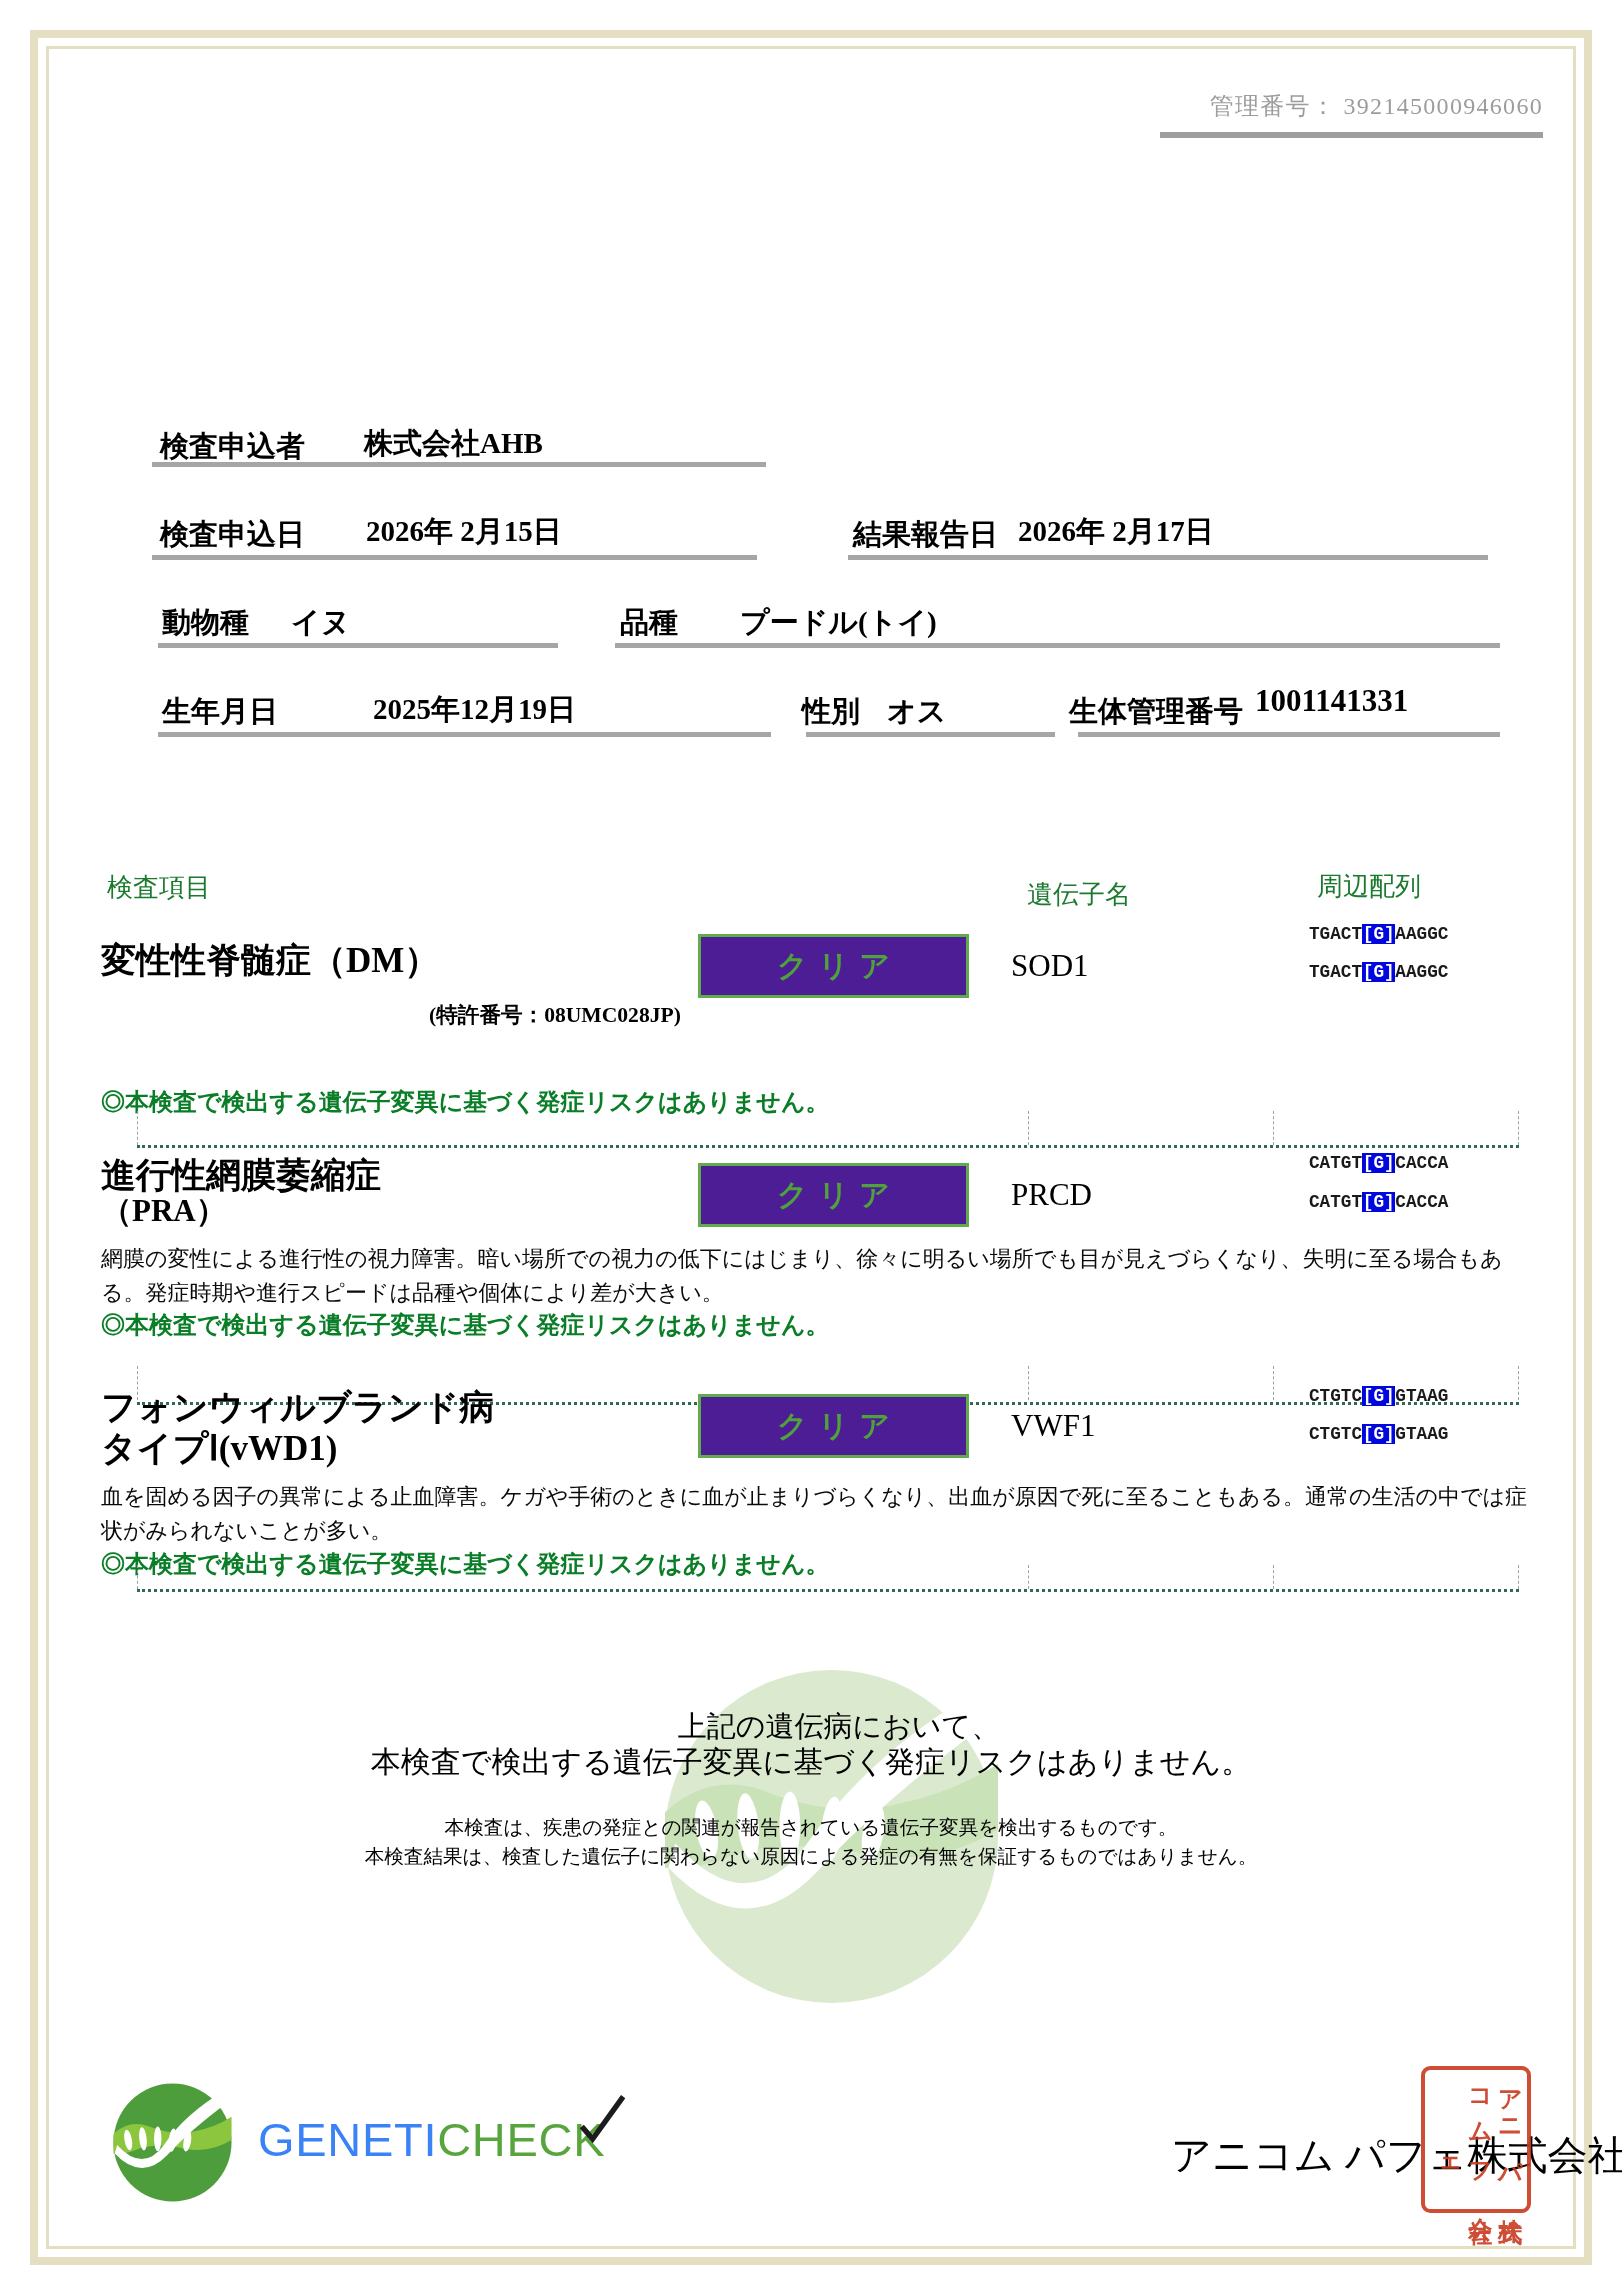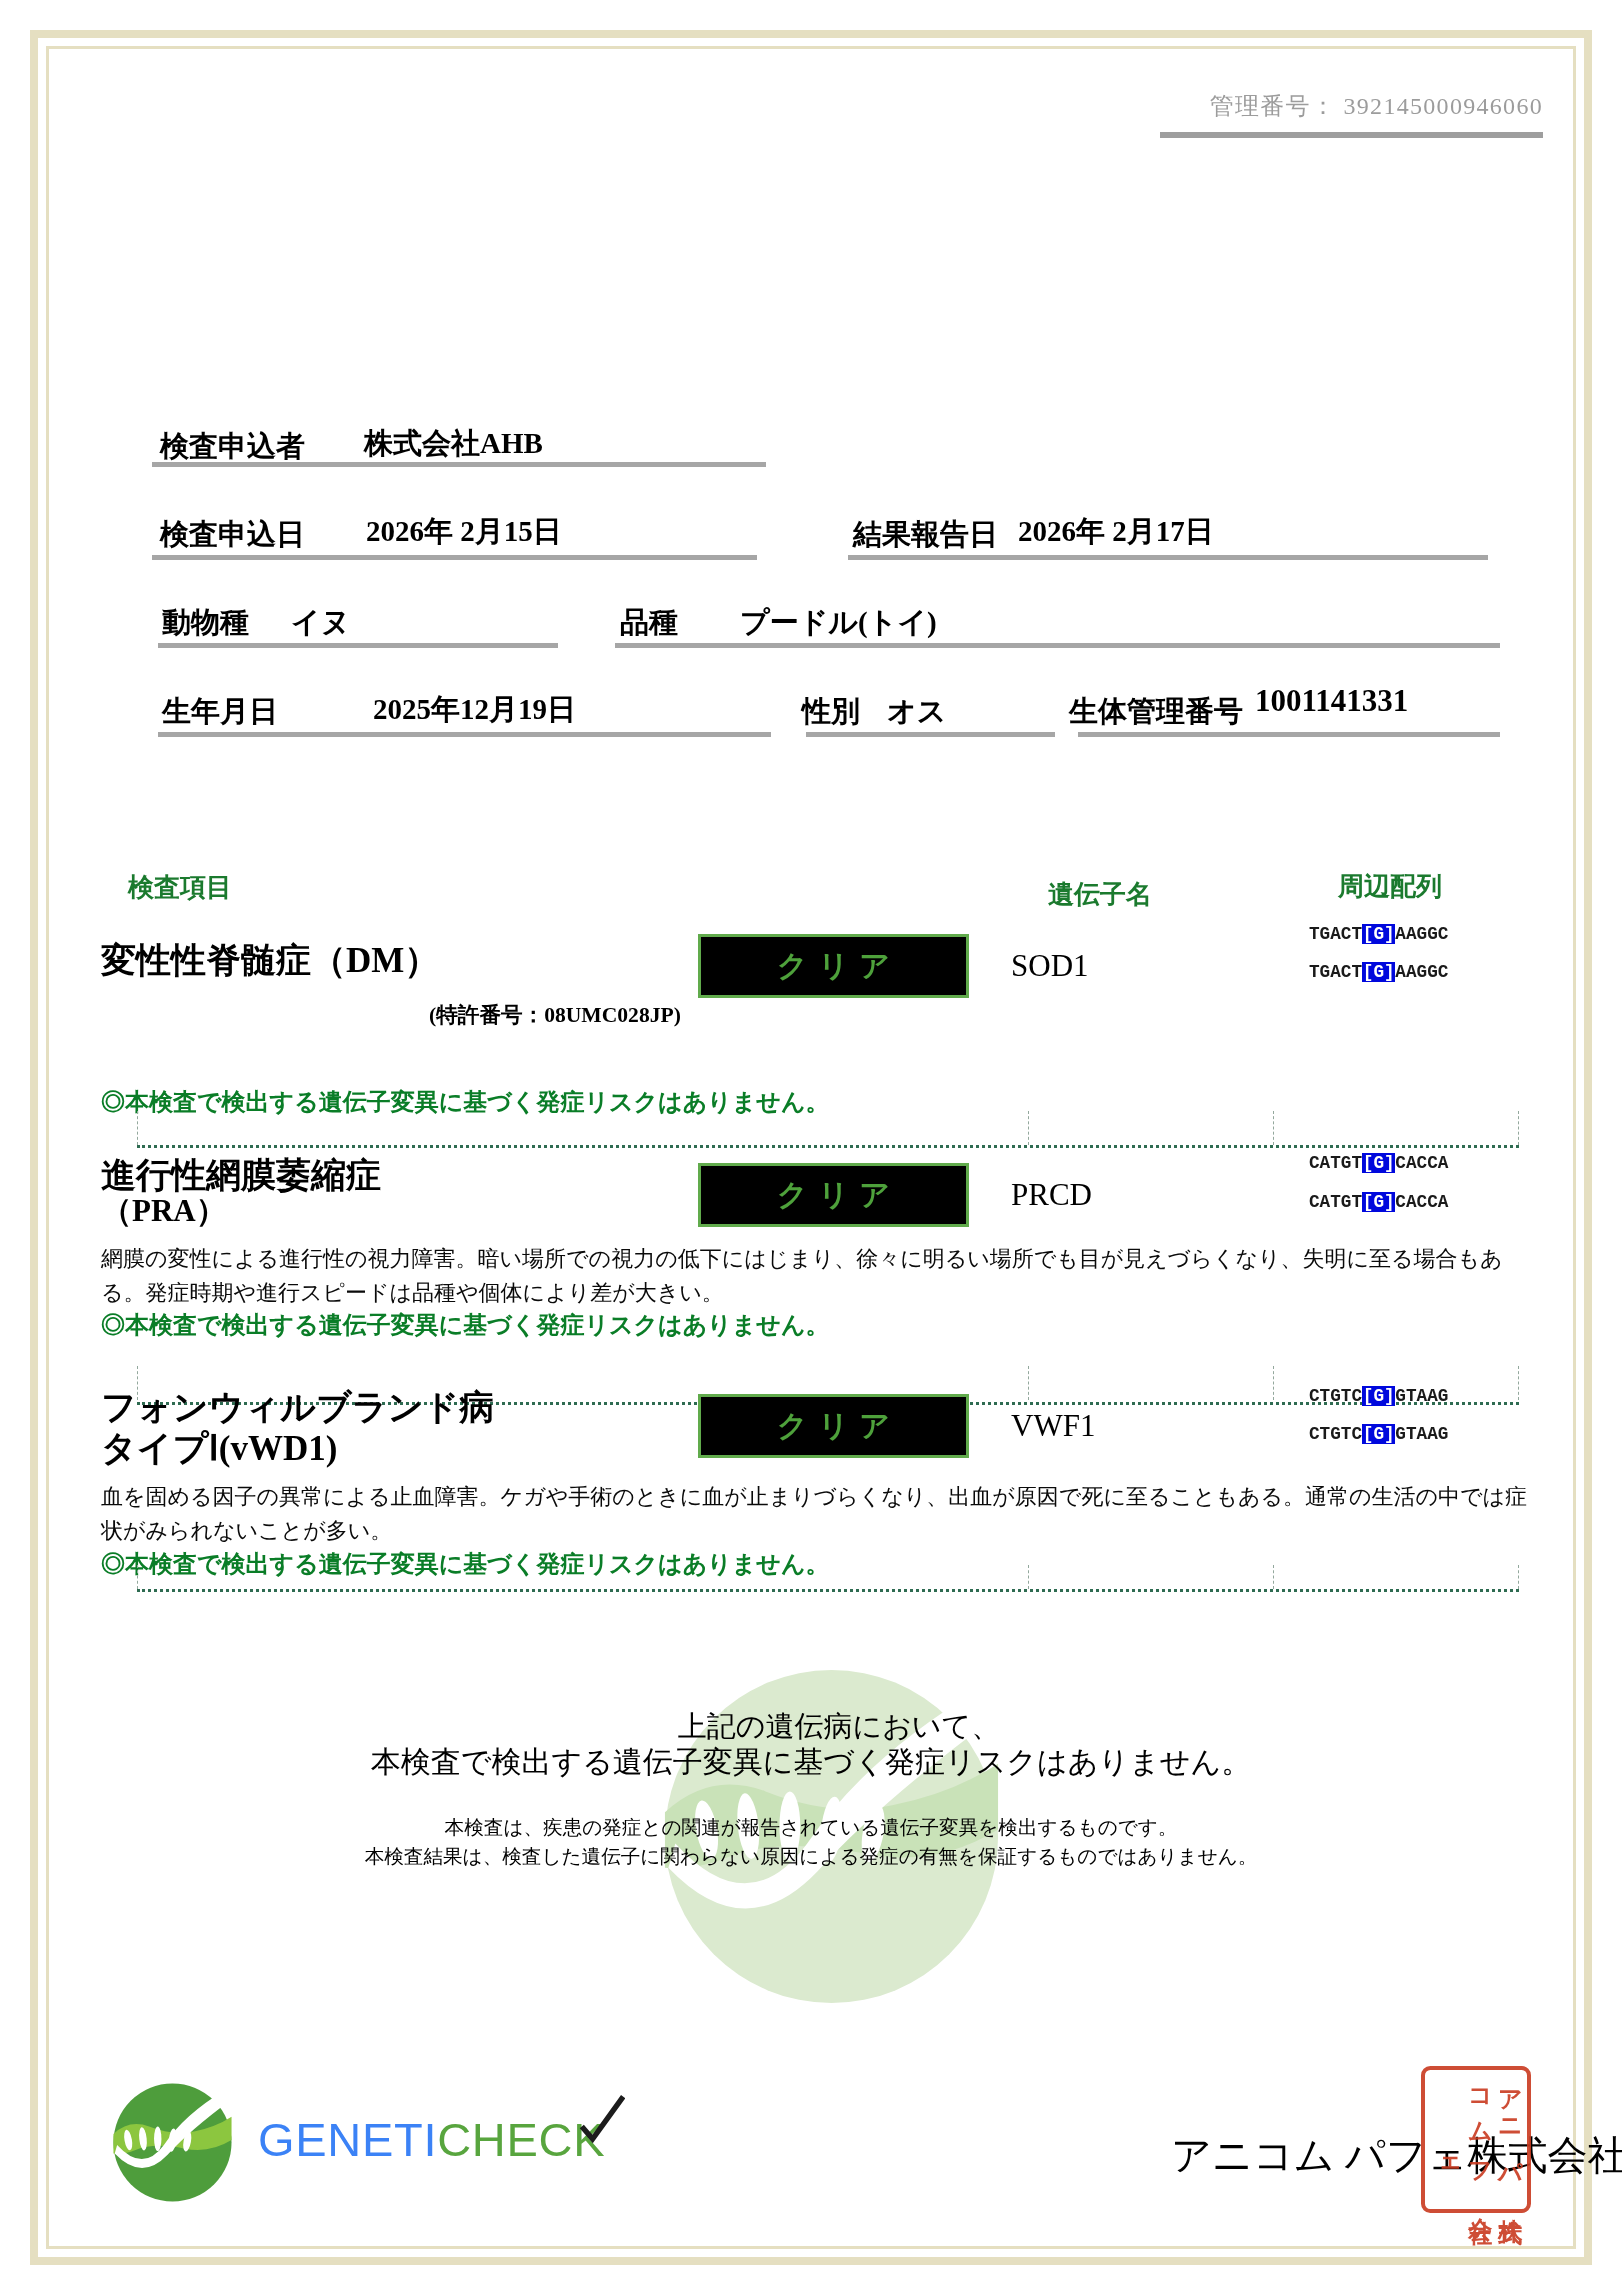--- a/index.html
+++ b/index.html
@@ -16,24 +16,24 @@
   .mgmt{font-size:24px;color:#9C9C9C;letter-spacing:1.3px;font-family:"Liberation Serif",serif;}
   .mgmt-rule{background:#9E9E9E;height:5.9px;}
   .title{font-size:85px;font-weight:bold;letter-spacing:3.9px;white-space:nowrap;
          font-family:"Liberation Serif",serif;}
   
   .lbl{font-size:29px;font-weight:bold;white-space:nowrap;}
   .val{font-size:29px;font-weight:bold;white-space:nowrap;}
   .val-big{font-size:31px;font-weight:bold;white-space:nowrap;}
   .rule{background:#A6A6A6;height:4.6px;}
   
-  .col-head{font-size:26px;font-weight:bold;color:#1B7A2E;white-space:nowrap;margin-left:21px;}
+  .col-head{font-size:26px;font-weight:normal;color:#1B7A2E;white-space:nowrap;}
   .test-name{font-size:35px;font-weight:bold;white-space:nowrap;}
   .patent{font-size:21.6px;font-weight:bold;white-space:nowrap;}
-  .clear-box{border:3.3px solid #61AB4C;background:#000000;display:flex;align-items:center;justify-content:center;}
+  .clear-box{border:3.3px solid #61AB4C;background:#4c1d95;display:flex;align-items:center;justify-content:center;}
   .clear-text{color:#4EA13B;font-size:30px;font-weight:bold;letter-spacing:10.5px;padding-left:10.5px;white-space:nowrap;}
   .gene{font-size:31px;white-space:nowrap;}
   .seq{font-family:"Liberation Mono",monospace;font-size:17.7px;font-weight:bold;white-space:nowrap;color:#1a1a1a;}
   .seq .hl{background:#0008DD;color:#fff;padding:0 0.7px;}
   .desc{font-size:22px;line-height:1.55;color:#0a0a0a;}
   .note{font-size:24px;font-weight:bold;color:#0A7D27;white-space:nowrap;}
   .vline{width:0;border-left:1.3px dashed #93A89D;}
   .dotline{height:0;border-top:3.3px dotted #2E6B51;}
   
   .summary1{font-size:29px;font-family:"Liberation Sans",sans-serif;white-space:nowrap;}

